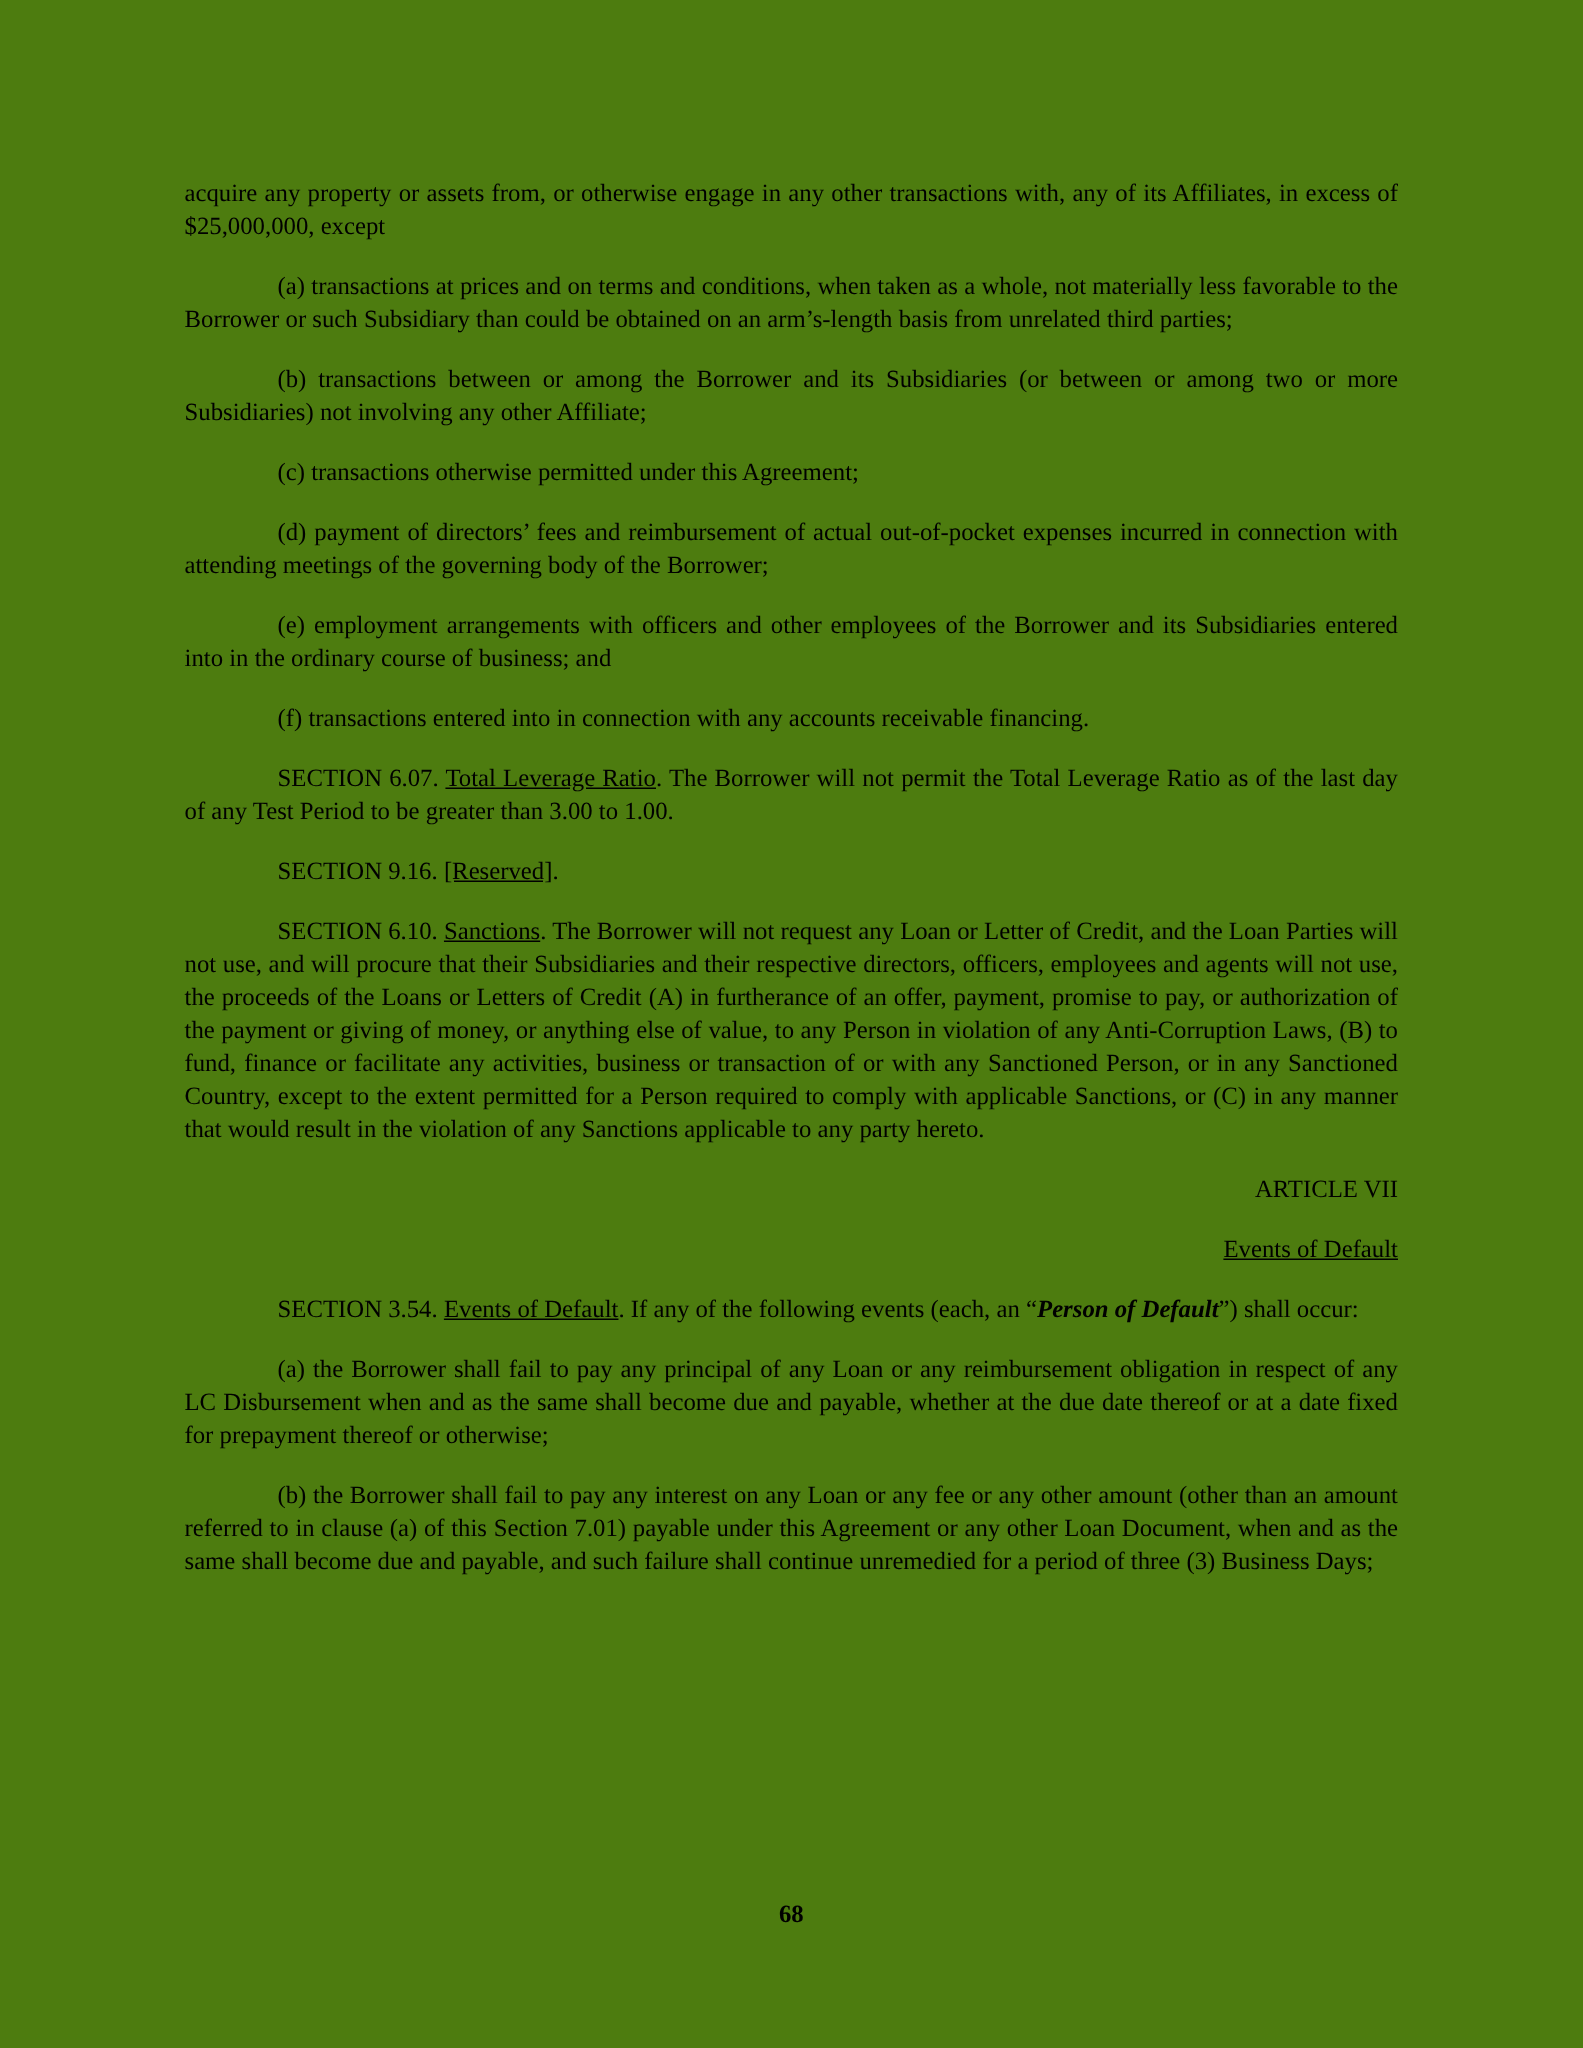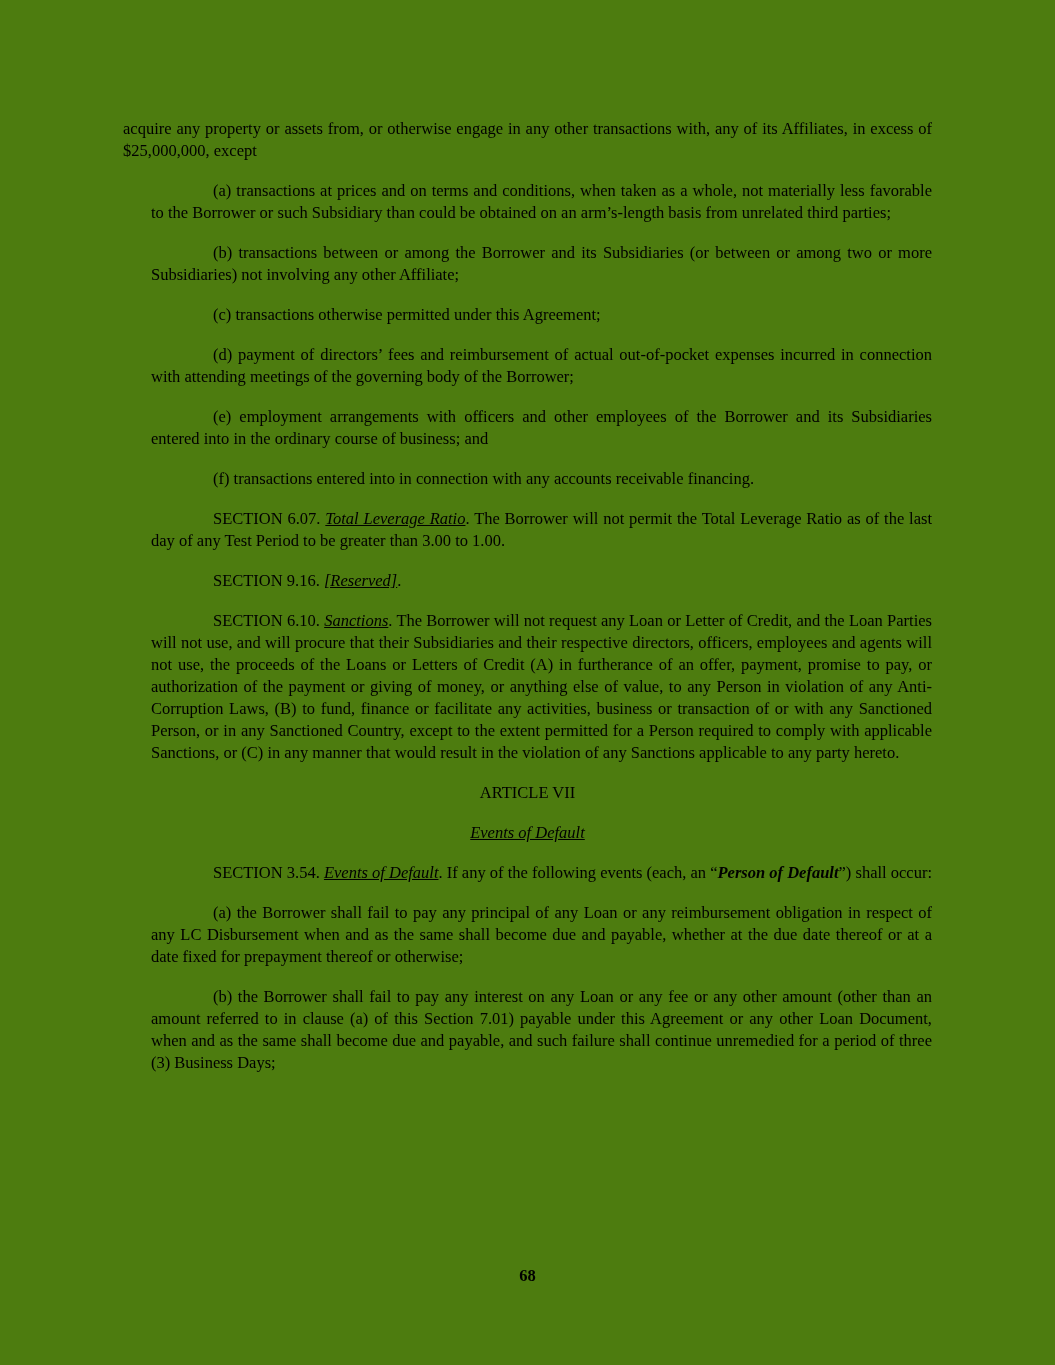--- a/index.html
+++ b/index.html
@@ -15,23 +15,23 @@
     line-height: 22px;
     color: #000000;
     padding: 118px 123px 0 123px;
     overflow: hidden;
   }
   .doc-body { width: 100%; }
   .para {
     text-align: justify;
     margin-bottom: 18px;
   }
-  .para.indent { text-indent: 62px; margin-left: 28px; }
-  .para.center { text-align: center; text-indent: 0; }
-  span.underline { text-decoration: underline; font-style: italic; }
+  .para.indent { text-indent: 62px; }
+  .para.center { text-align: right; text-indent: 0; }
+  span.underline { text-decoration: underline; }
   span.bold-italic { font-weight: bold; font-style: italic; }
   .footer {
     position: absolute;
     left: 0;
     bottom: 78px;
     width: 100%;
     text-align: center;
     font-weight: bold;
   }
 </style>

